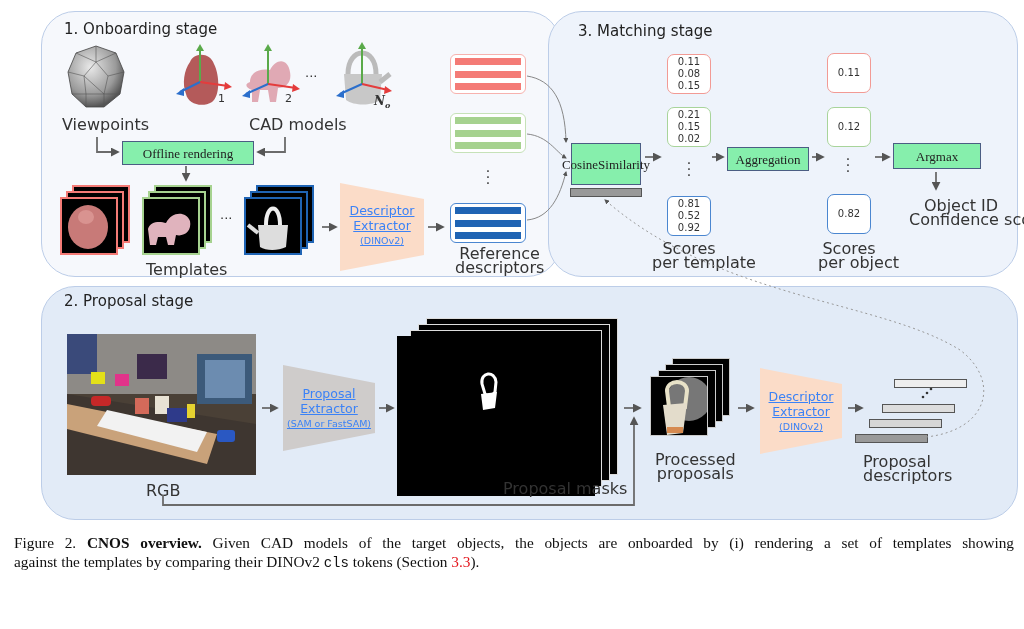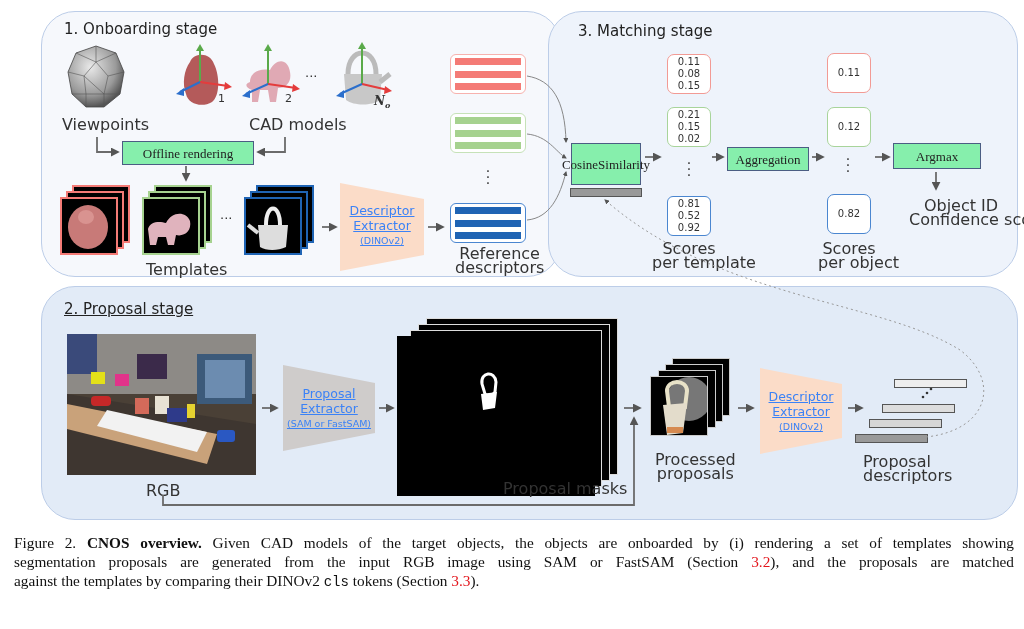--- a/index.html
+++ b/index.html
@@ -30,21 +30,21 @@
   </style>
 </head>
 <body>
 
 <div class="panel panel-onboard"></div>
 <div class="panel panel-match"></div>
 <div class="panel panel-proposal"></div>
 
 <div class="stage-title" style="left:64px;top:20px;">1. Onboarding stage</div>
 <div class="stage-title" style="left:578px;top:22px;">3. Matching stage</div>
-<div class="stage-title" style="left:64px;top:300px;text-decoration:underline;">2. Proposal stage</div>
+<div class="stage-title" style="left:64px;top:292px;">2. Proposal stage</div>
 
 <svg class="abs" style="left:66px;top:44px;" width="60" height="66">
   <defs>
     <radialGradient id="sg" cx="40%" cy="35%" r="65%">
       <stop offset="0%" stop-color="#e9e9e9"></stop>
       <stop offset="70%" stop-color="#9a9a9a"></stop>
       <stop offset="100%" stop-color="#555"></stop>
     </radialGradient>
   </defs>
   <polygon points="30,2 50,9 58,28 54,50 38,63 20,63 6,50 2,28 10,9" fill="url(#sg)" stroke="#444" stroke-width="0.8"></polygon>
@@ -322,15 +322,14 @@
   <path d="M926,437 C990,430 1000,380 960,350 C880,300 720,300 605,200" stroke="#999" stroke-width="1" stroke-dasharray="2,3" fill="none" marker-end="url(#ah)"></path>
   <g fill="#333">
     <circle cx="923" cy="397" r="1.3"></circle>
       <circle cx="927" cy="393" r="1.3"></circle>
       <circle cx="931" cy="389" r="1.3"></circle>
   </g>
 </svg>
 
 <div class="caption">
   <span class="line"><span>Figure 2.</span> <b>CNOS overview.</b> <span>Given CAD models of the target objects, the objects are onboarded by (i) rendering a set of templates showing</span></span>
-  <span class="line"><span>segmentation proposals are generated from the input RGB image using SAM or FastSAM (Section</span> <span class="ref">3.2</span><span>), and the proposals are matched</span></span>
   <span class="line last"><span>against the templates by comparing their DINOv2</span> <span class="mono">cls</span> <span>tokens (Section</span> <span class="ref">3.3</span><span>).</span></span>
 </div>
 
 </body></html>

